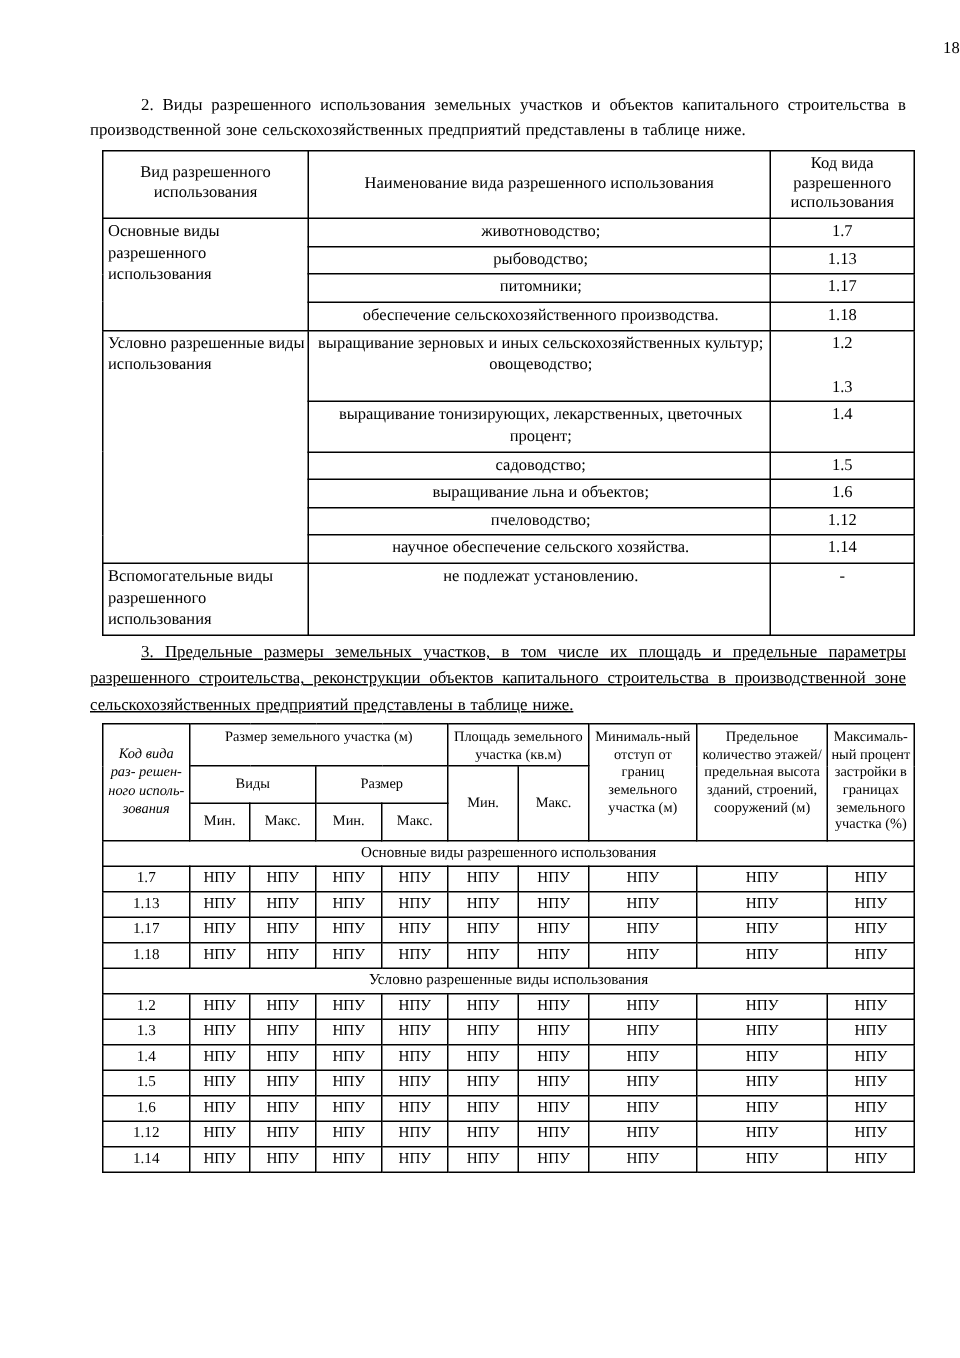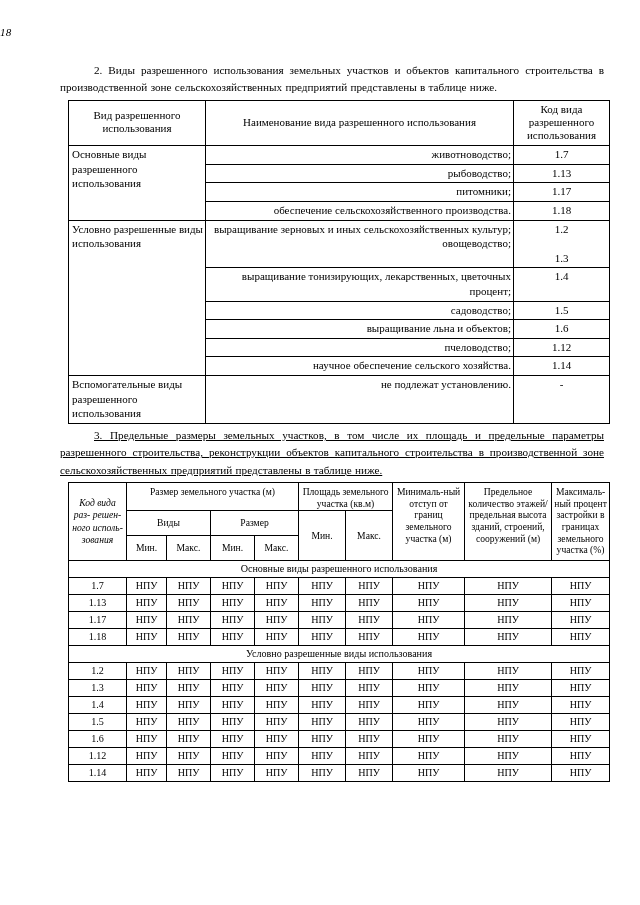--- a/index.html
+++ b/index.html
@@ -15,26 +15,25 @@
     position: relative;
     overflow: hidden;
   }
   .page {
     position: relative;
     width: 640px;
     height: 905px;
     padding: 0;
   }
   .page-number {
-    text-align: left;
+    text-align: right;
     font-size: 11px;
     margin-top: 26px;
     margin-bottom: 0;
     letter-spacing: 0.2px;
-    font-style: italic;
   }
   .para {
     margin: 0;
     padding: 0 36px 0 60px;
     font-size: 11.2px;
     line-height: 17.3px;
     text-align: justify;
     text-indent: 34px;
     text-justify: inter-word;
     word-spacing: 0.5px;
@@ -66,21 +65,21 @@
     padding: 2px 3px 3px 3px;
     line-height: 13.2px;
   }
   .tbl1 .catcell {
     text-align: left;
     padding: 1px 2px 2px 3px;
     line-height: 14.6px;
     vertical-align: top;
   }
   .tbl1 .namecell {
-    text-align: right;
+    text-align: center;
     padding: 1px 2px 2px 4px;
     line-height: 14.6px;
   }
   .tbl1 .codecell {
     text-align: center;
     vertical-align: top;
     padding: 1px 2px 2px 2px;
     line-height: 14.6px;
   }
   .tbl1 .spacer { visibility: hidden; }

